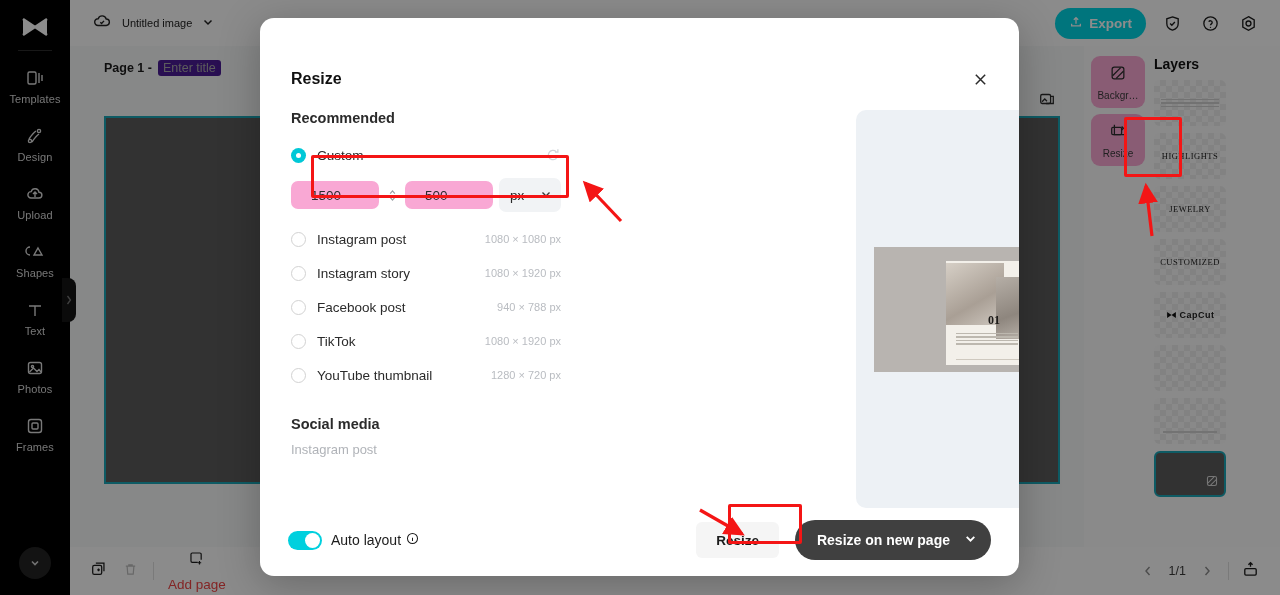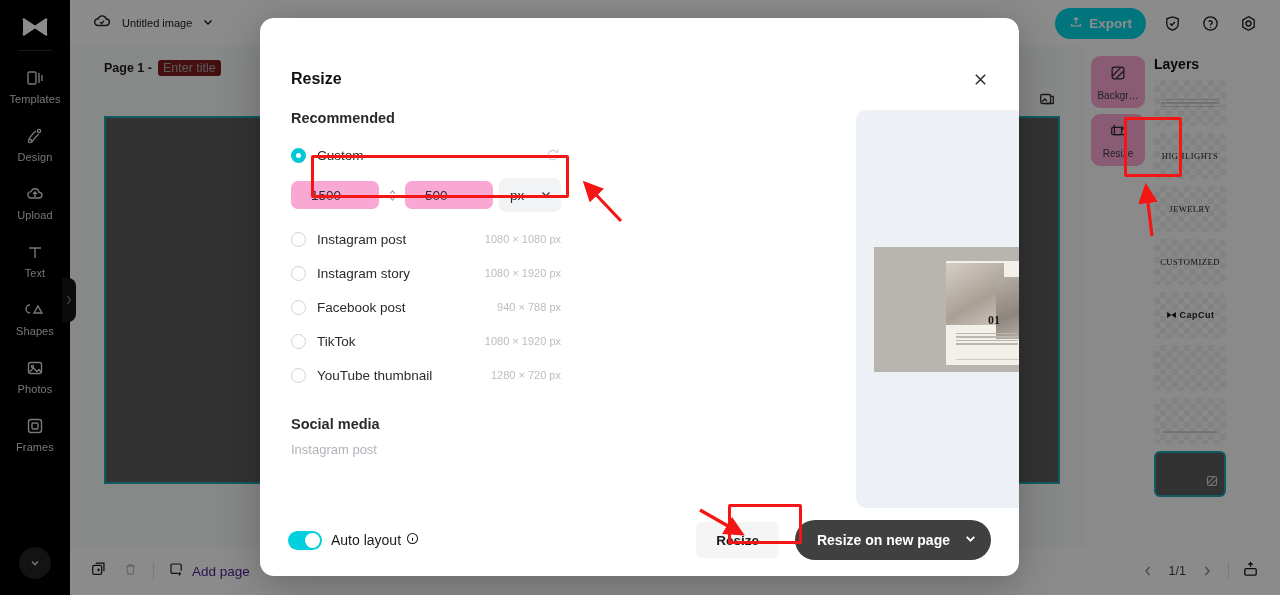--- a/index.html
+++ b/index.html
@@ -73,21 +73,21 @@
   
   .workspace {
     position: absolute; left: 70px; top: 46px; right: 196px; bottom: 48px;
     background: #f6f7f8;
   }
   .page-label {
     position: absolute; left: 34px; top: 14px;
     font-size: 12.5px; color: #1c1c1c; font-weight: bold;
     display: flex; align-items: center; gap: 6px;
   }
-  .page-label .placeholder { color: #a9a9a9; font-weight: normal; background: #7f1d1d;
+  .page-label .placeholder { color: #a9a9a9; font-weight: normal; background: #4c1d95;
       padding: 1px 5px; border-radius: 3px; }
   .canvas-frame {
     position: absolute; left: 34px; top: 70px; right: 24px; height: 368px;
     background: #5b5b5b; border: 2px solid #1aa6b7;
   }
   .canvas-tool {
     position: absolute; right: 26px; top: 42px;
     width: 22px; height: 22px; display:flex; align-items:center; justify-content:center;
   }
 
@@ -135,21 +135,21 @@
 
   
   .bottombar {
     position: absolute; left: 70px; right: 0; bottom: 0; height: 48px;
     background: #fdfdfd; display: flex; align-items: center;
     z-index: 4;
   }
   .bb-left { display: flex; align-items: center; gap: 14px; margin-left: 20px; }
   .bb-div { width: 1px; height: 18px; background: #dedede; }
   .addpage {
-    display: flex; align-items: center; gap: 7px; font-size: 13.5px; color: #4c1d95; cursor: pointer;
+    display: flex; align-items: center; gap: 7px; font-size: 13.5px; color: #ef4444; cursor: pointer; flex-direction: column;
   }
   .bb-right { margin-left: auto; display: flex; align-items: center; gap: 12px; margin-right: 20px; }
   .pager { font-size: 12.5px; color: #3a3a3a; }
   .arrow-btn { width: 18px; height: 18px; display: flex; align-items: center; justify-content: center; }
 
   
   .modal {
     position: absolute; left: 260px; top: 18px;
     width: 759px; height: 558px;
     background: #ffffff; border-radius: 14px;
@@ -309,34 +309,34 @@
           <path d="M6 14a3.2 3.2 0 01.2-6.4A4 4 0 0114 8.2 2.9 2.9 0 0114 14H6z"></path>
           <path d="M10 13V8M8 10l2-2 2 2"></path>
         </svg>
       </span>
       <span class="lbl">Upload</span>
     </div>
 
     <div class="rail-item">
       <span class="ico">
         <svg width="20" height="20" viewBox="0 0 20 20" fill="none" stroke="#ddd" stroke-width="1.4">
-          <path d="M4 6h12M10 6v10"></path>
-        </svg>
-      </span>
-      <span class="lbl">Text</span>
+          <path d="M5 5a4 4 0 000 8"></path>
+            <path d="M13 6l4 7h-8z"></path>
+        </svg>
+      </span>
+      <span class="lbl">Shapes</span>
     </div>
 
     <div class="rail-item">
       <span class="ico">
         <svg width="20" height="20" viewBox="0 0 20 20" fill="none" stroke="#ddd" stroke-width="1.4">
-          <path d="M5 5a4 4 0 000 8"></path>
-            <path d="M13 6l4 7h-8z"></path>
-        </svg>
-      </span>
-      <span class="lbl">Shapes</span>
+          <path d="M4 6h12M10 6v10"></path>
+        </svg>
+      </span>
+      <span class="lbl">Text</span>
     </div>
 
     <div class="rail-item">
       <span class="ico">
         <svg width="20" height="20" viewBox="0 0 20 20" fill="none" stroke="#ddd" stroke-width="1.4">
           <rect x="3.5" y="4.5" width="13" height="11" rx="2"></rect>
             <circle cx="7.5" cy="8.5" r="1.1"></circle>
           <path d="M4.5 14l4-4 3.5 3.5 2-2 2 2.5"></path>
         </svg>
       </span>

